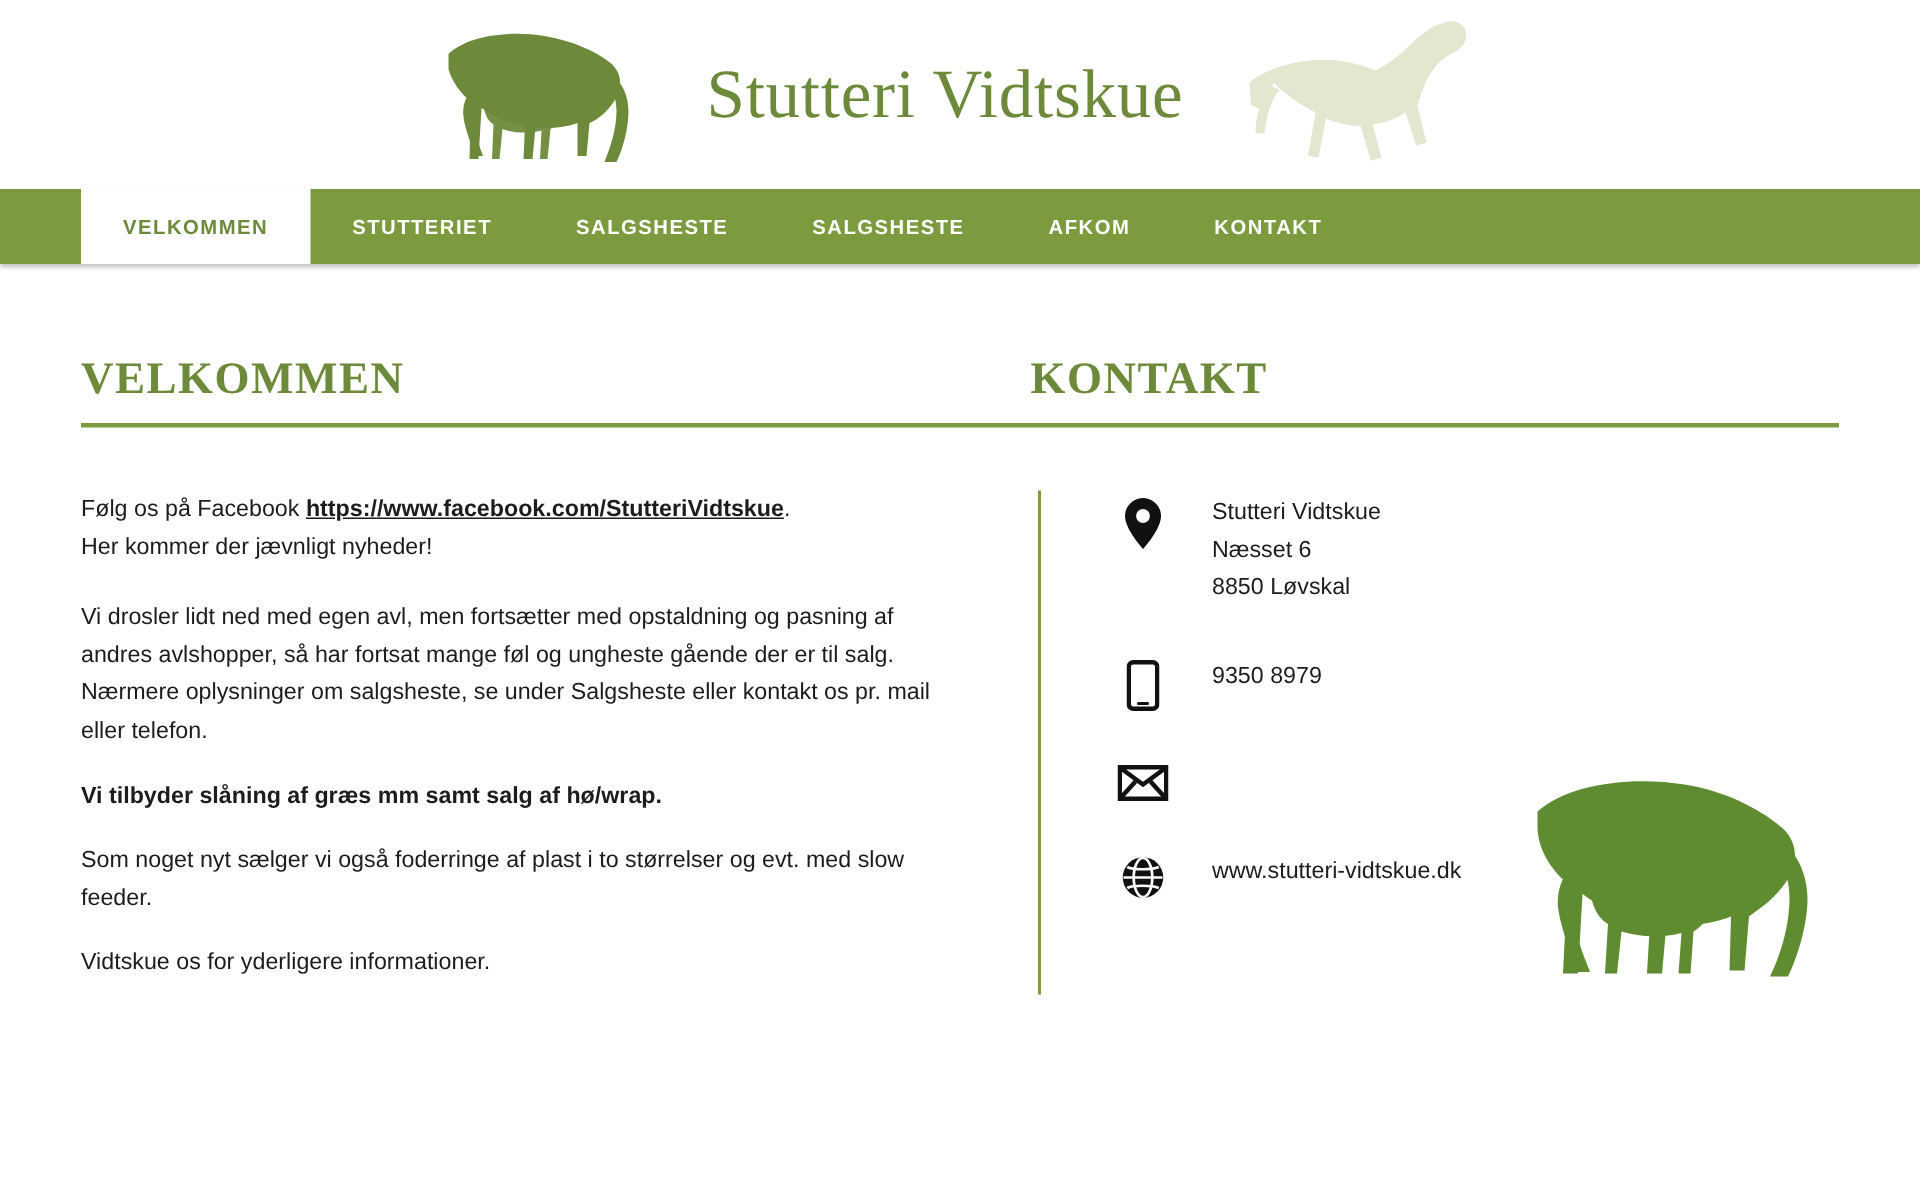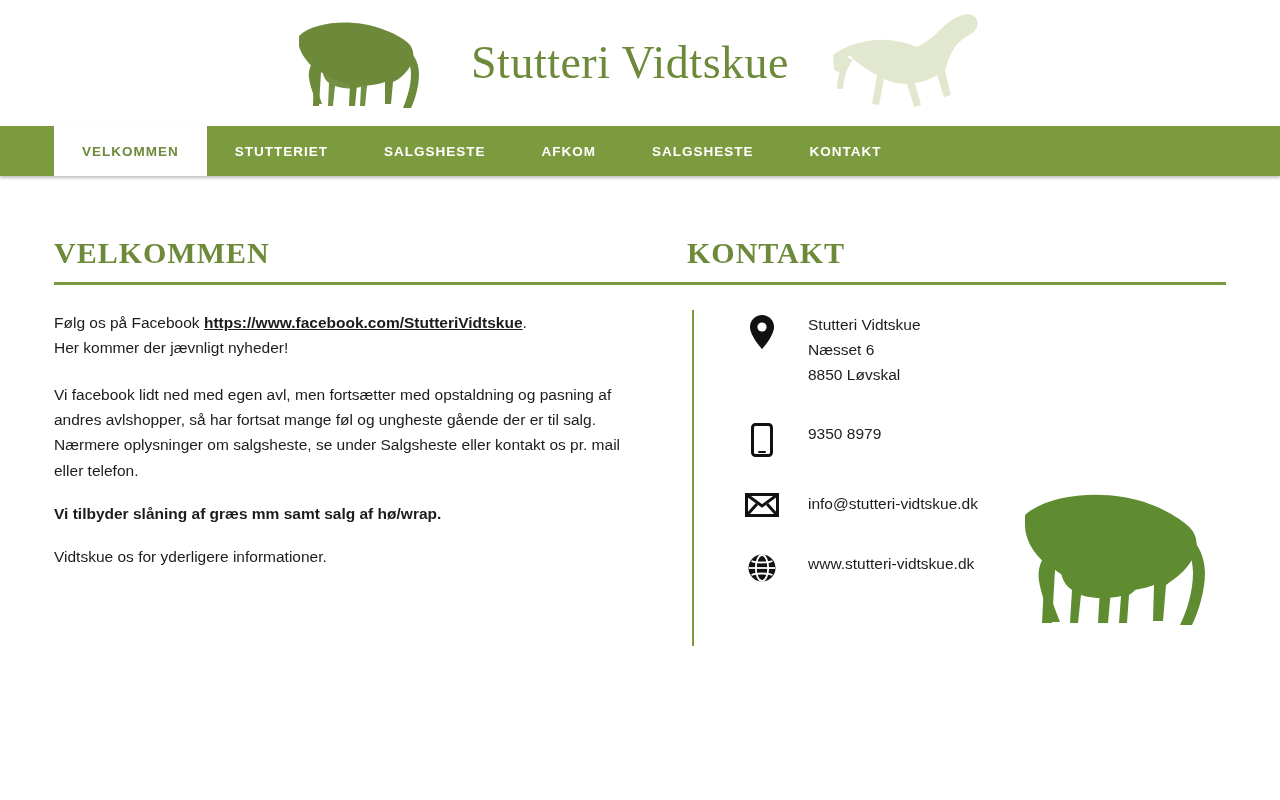--- a/index.html
+++ b/index.html
@@ -86,21 +86,21 @@
     font-size: 30px;
     font-weight: bold;
     color: #6d8a3a;
     letter-spacing: 1px;
   }
   .heading.left { width: 633px; }
   .heading.right { padding-left: 0; }
 
   .columns {
     display: flex;
-    margin-top: 25px;
+    margin-top: 42px;
   }
   .col-left {
     width: 585px;
     padding-right: 0;
     font-size: 15.5px;
     color: #1c1c1c;
     line-height: 1.62;
   }
   .col-left p { margin: 0 0 18px 0; }
   .col-left p.tight { margin-bottom: 22px; }
@@ -200,44 +200,45 @@
       </svg>
     </span>
 
   </div>
 </div>
 
 <nav class="navbar">
   <div class="nav-item active">VELKOMMEN</div>
   <div class="nav-item">STUTTERIET</div>
   <div class="nav-item">SALGSHESTE</div>
+  <div class="nav-item">SALGSHESTE</div>
   <div class="nav-item">AFKOM</div>
-  <div class="nav-item">SALGSHESTE</div>
   <div class="nav-item">KONTAKT</div>
 </nav>
 
 <div class="content">
 
   <div class="headings">
     <div class="heading left">VELKOMMEN</div>
     <div class="heading right">KONTAKT</div>
   </div>
 
   <div class="columns">
 
     <div class="col-left">
       <p class="tight">
         <span>Følg os på Facebook </span><a href="#">https://www.facebook.com/StutteriVidtskue</a><span>.</span><br>
         <span>Her kommer der jævnligt nyheder!</span>
       </p>
 
-      <p>Vi facebook lidt ned med egen avl, men fortsætter med opstaldning og pasning af andres avlshopper, så har fortsat mange føl og ungheste gående der er til salg. Nærmere oplysninger om salgsheste, se under Salgsheste eller kontakt os pr. mail eller telefon.</p>
+      <p>Vi drosler lidt ned med egen avl, men fortsætter med opstaldning og pasning af andres avlshopper, så har fortsat mange føl og ungheste gående der er til salg. Nærmere oplysninger om salgsheste, se under Salgsheste eller kontakt os pr. mail eller telefon.</p>
 
       <p class="bold-line">Vi tilbyder slåning af græs mm samt salg af hø/wrap.</p>
 
+      <p>Som noget nyt sælger vi også foderringe af plast i to størrelser og evt. med slow feeder.</p>
 
       <p>Vidtskue os for yderligere informationer.</p>
     </div>
 
     <div class="divider"></div>
 
     <div class="col-right">
 
       <div class="contact-row">
         <span class="contact-icon">
@@ -266,23 +267,20 @@
         </span>
       </div>
 
       <div class="contact-row">
         <span class="contact-icon">
           <svg width="34" height="24" viewBox="0 0 34 24" aria-hidden="true">
             <rect x="1.5" y="1.5" width="31" height="21" fill="#ffffff" stroke="#111111" stroke-width="3"></rect>
             <path d="M2,2 L17,13 L32,2" fill="none" stroke="#111111" stroke-width="3"></path>
             <path d="M2,22 L12,11 M32,22 L22,11" fill="none" stroke="#111111" stroke-width="3"></path>
           </svg>
-        </span>
-        <span class="contact-text">
-          <div>info@stutteri-vidtskue.dk</div>
         </span>
       </div>
 
       <div class="contact-row">
         <span class="contact-icon">
           <svg width="30" height="30" viewBox="0 0 30 30" aria-hidden="true">
             <circle cx="15" cy="15" r="13.5" fill="#111111"></circle>
             <g fill="none" stroke="#ffffff" stroke-width="1.8">
               <ellipse cx="15" cy="15" rx="6.2" ry="13"></ellipse>
               <line x1="2" y1="15" x2="28" y2="15"></line>

